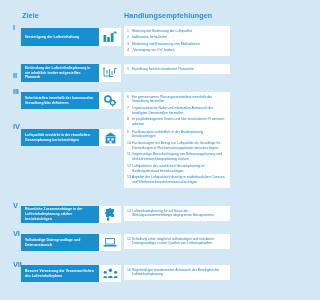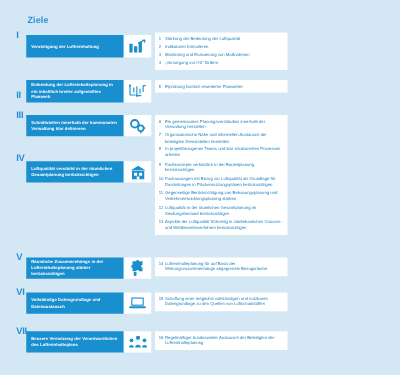--- a/index.html
+++ b/index.html
@@ -82,20 +82,21 @@
     font-weight: normal;
   }
   .rec-txt { flex: 1; }
 </style>
 </head>
 <body>
 
 <div class="page">
 
   <div class="col-head head-left">Ziele</div>
+  <div class="col-head head-right">Handlungsempfehlungen</div>
 
   <div>
     <div class="numeral" style="top:24px">I</div>
     <div class="left-block" style="top:28px;height:18px">
       <div class="left-label">Verstetigung der Luftreinhaltung</div>
     </div>
     <div class="icon-box" style="top:28px;height:18px">
       <span>
         <svg width="14" height="13" viewBox="0 0 14 13">
           <rect x="0.5" y="4" width="2.6" height="7" fill="#1a8fcf"></rect>

